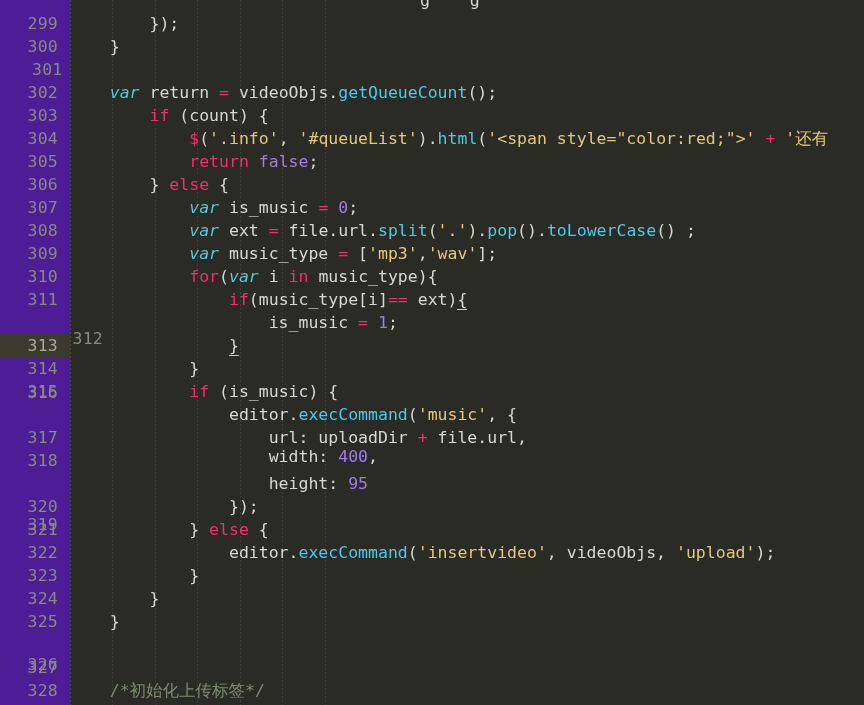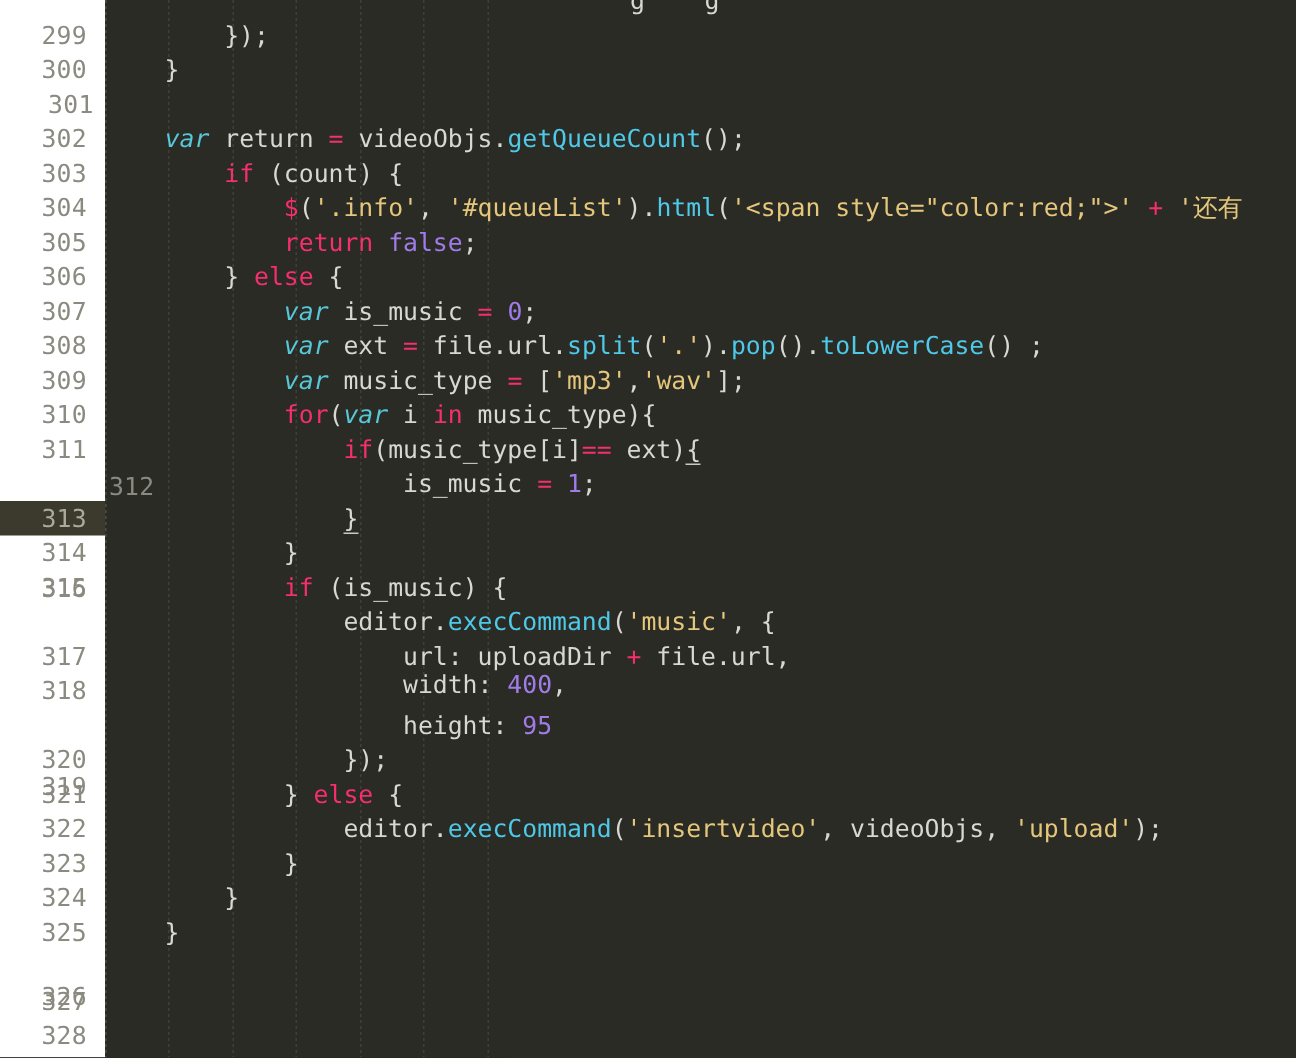--- a/index.html
+++ b/index.html
@@ -18,21 +18,21 @@
     line-height: 23px;
     -webkit-font-smoothing: antialiased;
   }
 
   
   .gutter {
     position: absolute;
     left: 0; top: 0;
     width: 70px;
     height: 100%;
-    background: #ffffff;
+    background: #4c1d95;
     z-index: 3;
   }
   .gutter-line {
     position: absolute;
     left: 0;
     width: 70px;
     height: 23px;
     box-sizing: border-box;
     text-align: right;
     padding-right: 12px;
@@ -126,21 +126,21 @@
       <div class="gutter-line" style="top: 81px;">302</div>
       <div class="gutter-line" style="top: 104px;">303</div>
       <div class="gutter-line" style="top: 127px;">304</div>
       <div class="gutter-line" style="top: 150px;">305</div>
       <div class="gutter-line" style="top: 173px;">306</div>
       <div class="gutter-line" style="top: 196px;">307</div>
       <div class="gutter-line" style="top: 219px;">308</div>
       <div class="gutter-line" style="top: 242px;">309</div>
       <div class="gutter-line" style="top: 265px;">310</div>
       <div class="gutter-line" style="top: 288px;">311</div>
-      <div class="gutter-line" style="top: 313px; margin-left: 45px;">312</div>
+      <div class="gutter-line" style="top: 327px; margin-left: 45px;">312</div>
       <div class="gutter-line active" style="top: 334px; text-align: right;">313</div>
       <div class="gutter-line" style="top: 357px;">314</div>
       <div class="gutter-line" style="top: 380px;">315</div>
       <div class="gutter-line" style="top: 381px; text-align: right;">316</div>
       <div class="gutter-line" style="top: 426px;">317</div>
       <div class="gutter-line" style="top: 449px;">318</div>
       <div class="gutter-line" style="top: 472px; margin-top: 41px;">319</div>
       <div class="gutter-line" style="top: 495px;">320</div>
       <div class="gutter-line" style="top: 518px;">321</div>
       <div class="gutter-line" style="top: 541px;">322</div>
@@ -188,18 +188,18 @@
         <div class="code-line" style="top: 445px; left: 0px;"><span class="t-plain">                    width: </span><span class="t-num">400</span><span class="t-plain">,</span></div>
         <div class="code-line" style="top: 472px; left: 0px;"><span class="t-plain">                    height: </span><span class="t-num">95</span></div>
         <div class="code-line" style="top: 495px; left: 0px;"><span class="t-plain">                });</span></div>
         <div class="code-line" style="top: 518px; left: 0px;"><span class="t-plain">            } </span><span class="t-kw">else</span><span class="t-plain"> {</span></div>
         <div class="code-line" style="top: 541px; left: 0px;"><span class="t-plain">                editor.</span><span class="t-fn">execCommand</span><span class="t-plain">(</span><span class="t-str">'insertvideo'</span><span class="t-plain">, videoObjs, </span><span class="t-str">'upload'</span><span class="t-plain">);</span></div>
         <div class="code-line" style="top: 564px; left: 0px;"><span class="t-plain">            }</span></div>
         <div class="code-line" style="top: 587px; left: 0px;"><span class="t-plain">        }</span></div>
         <div class="code-line" style="top: 610px; left: 0px;"><span class="t-plain">    }</span></div>
         <div class="code-line" style="top: 633px; left: 0px;"></div>
         <div class="code-line" style="top: 656px; left: 0px;"></div>
-        <div class="code-line" style="top: 679px; left: 0px;"><span class="t-plain">    </span></div>
+        <div class="code-line" style="top: 679px; left: 0px;"><span class="t-plain">    </span><span class="t-comment">/*初始化上传标签*/</span></div>
         <div class="code-line" style="top: 702px; left: 0px;"><span class="t-plain">    </span><span class="t-storage">function</span><span class="t-plain"> </span><span class="t-str">initUpload</span><span class="t-plain">(){</span></div>
       </div>
   </div>
 
 </div>
 
 </body></html>

